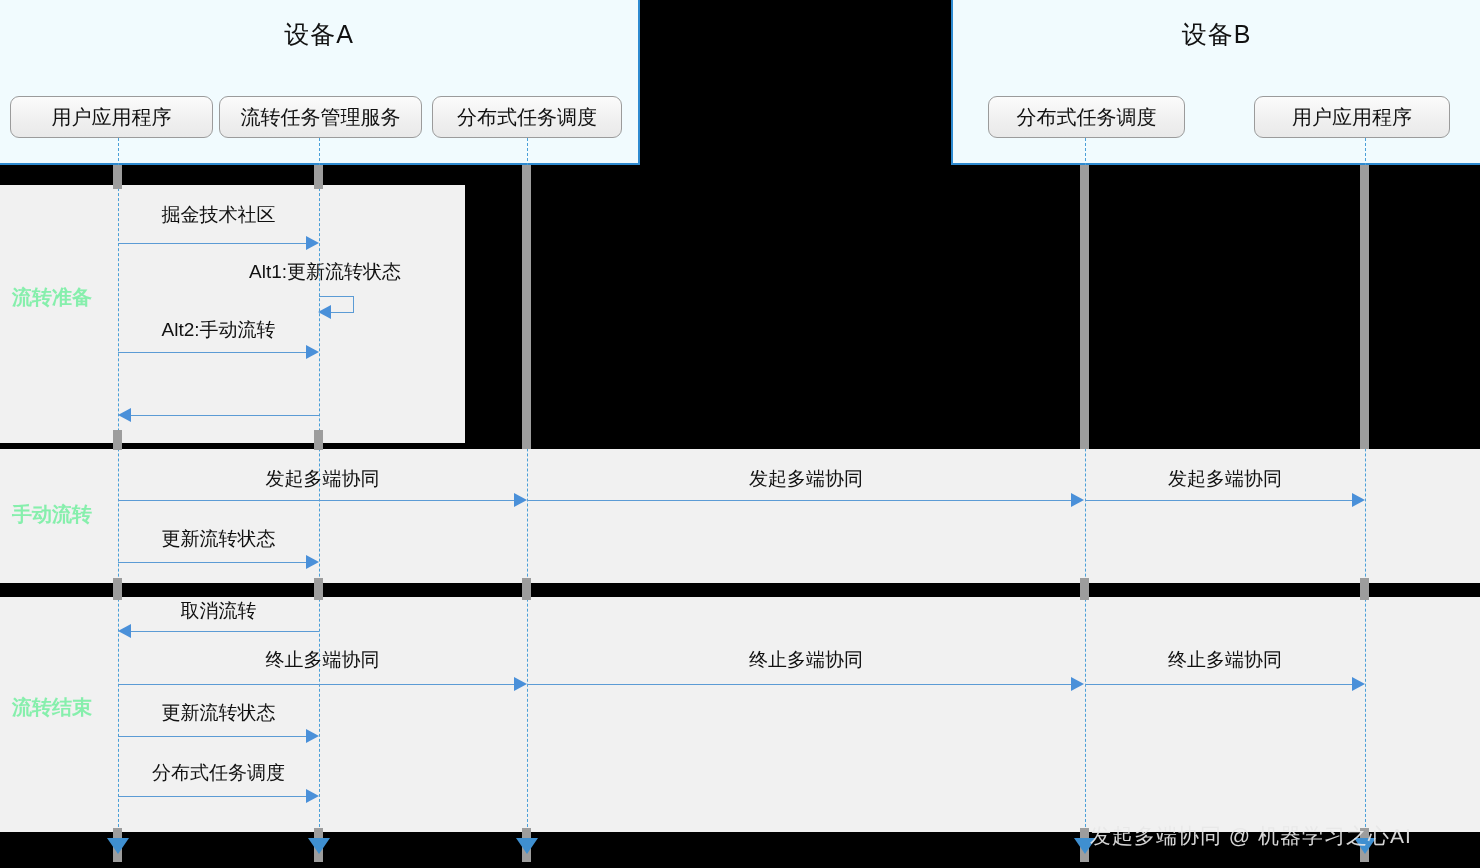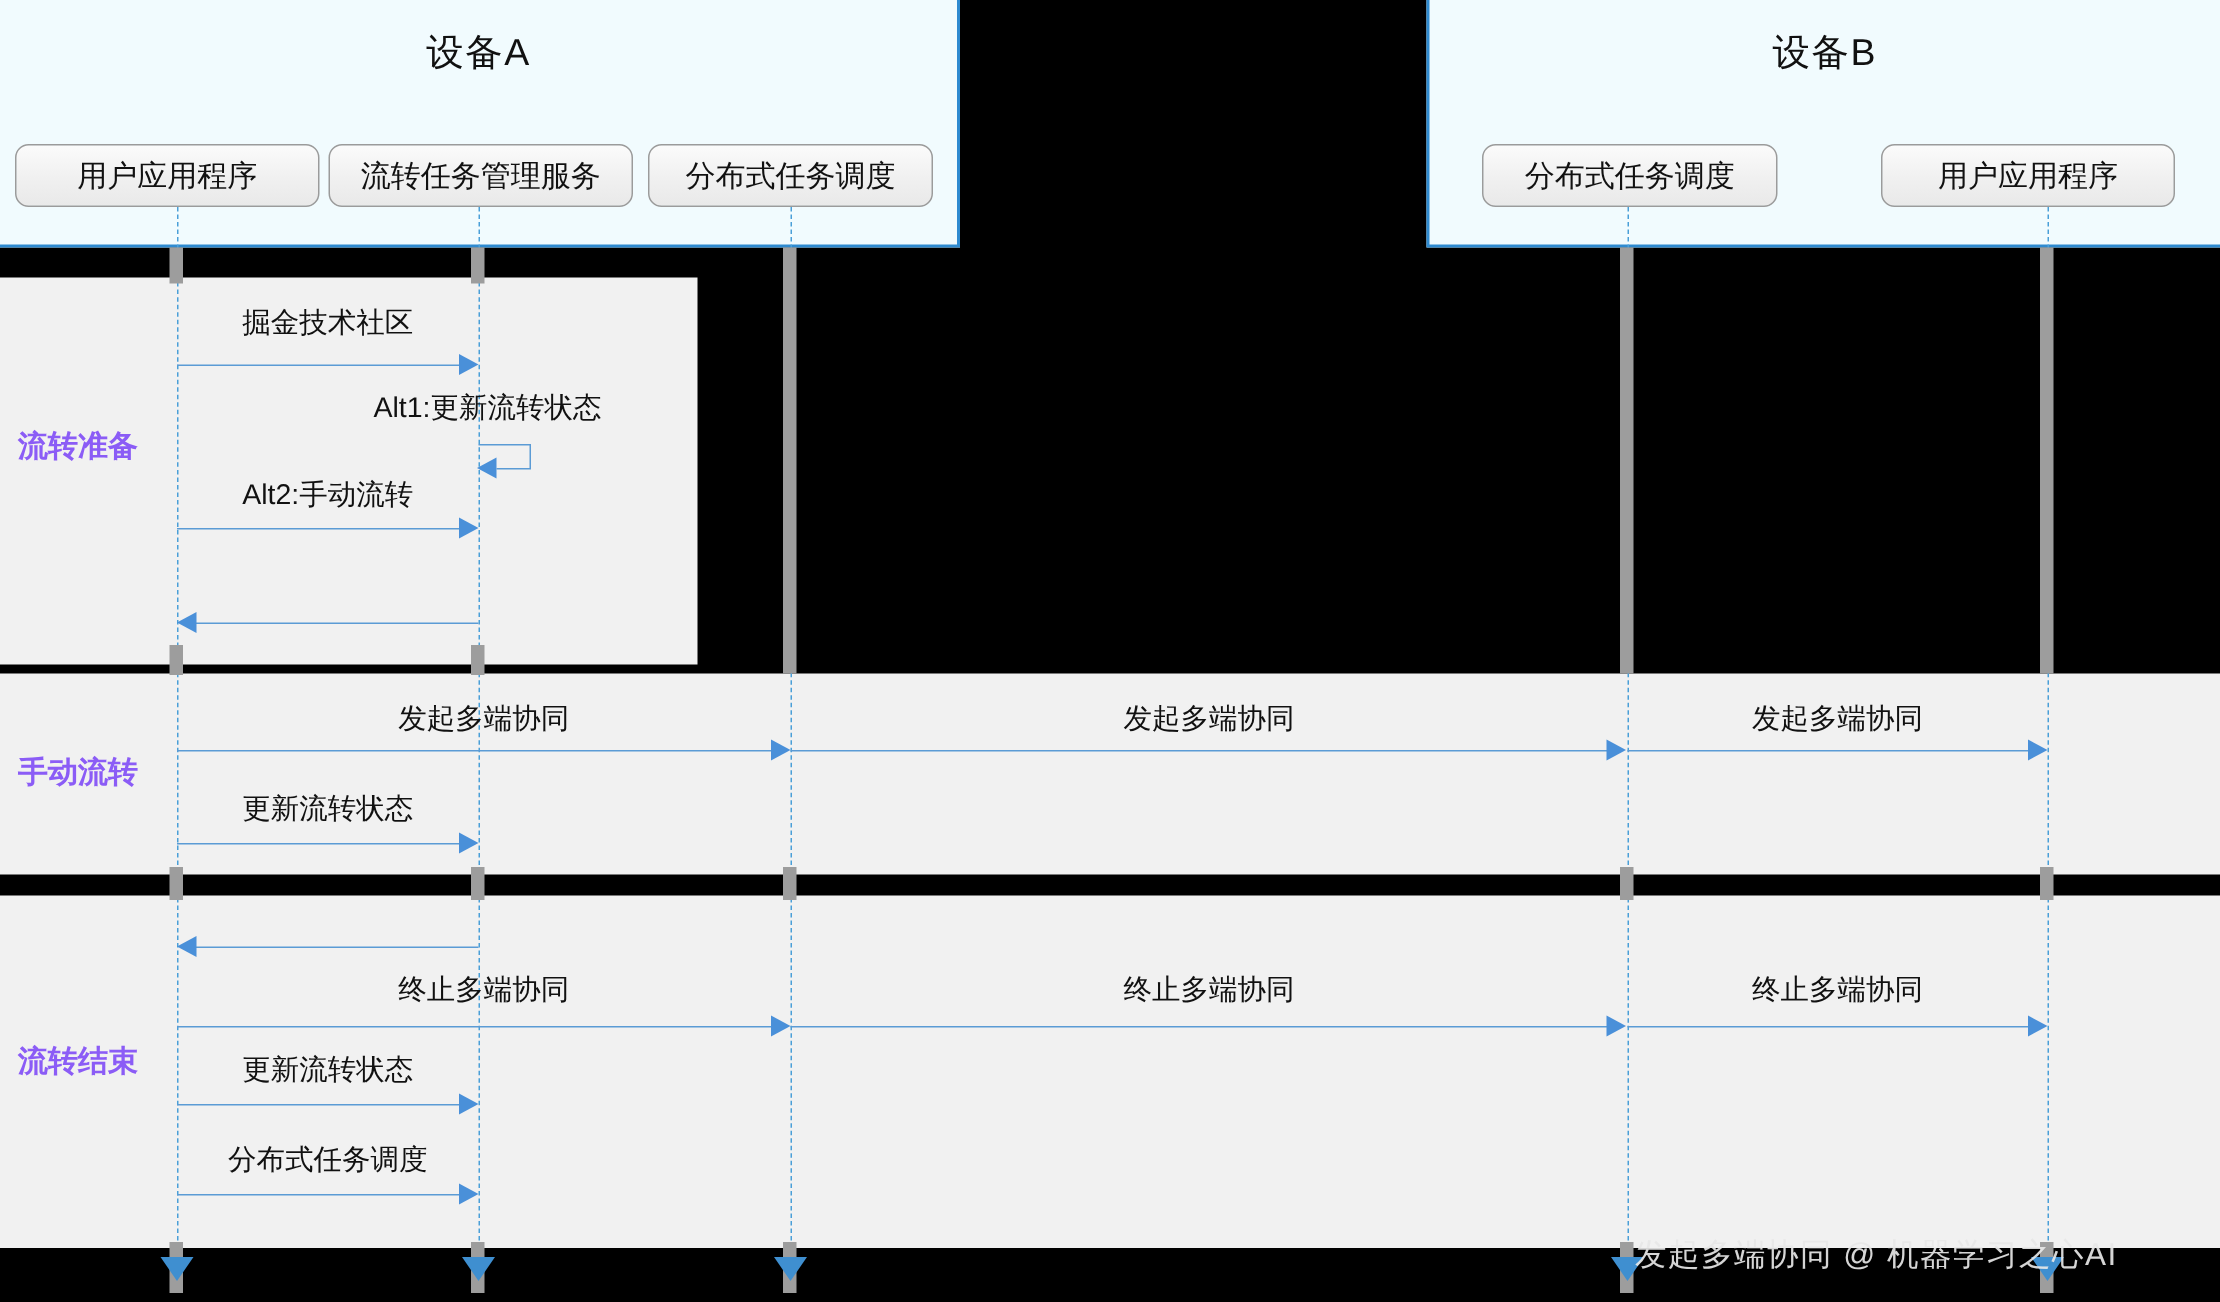--- a/index.html
+++ b/index.html
@@ -37,21 +37,21 @@
     font-size:20px;color:#111;
     white-space:nowrap;
   }
 
   
   .band{position:absolute;background:#f1f1f1;}
   .band-label{
     position:absolute;
     font-size:20px;
     font-weight:bold;
-    color:#8b5cf6;
+    color:#86efac;
     white-space:nowrap;
   }
 
   
   .lifeline{
     position:absolute;
     width:0;
     border-left:1.5px dashed #4a9fd8;
   }
   .activation{
@@ -211,20 +211,21 @@
   <div class="arrow-r" style="left:1071px;top:493px;"></div>
 
   <div class="msg-label" style="left:1085px;top:466px;width:280px;">发起多端协同</div>
   <div class="msg-line" style="left:1085px;top:500px;width:268px;"></div>
   <div class="arrow-r" style="left:1352px;top:493px;"></div>
 
   <div class="msg-label" style="left:118px;top:526px;width:201px;">更新流转状态</div>
   <div class="msg-line" style="left:118px;top:562px;width:190px;"></div>
   <div class="arrow-r" style="left:306px;top:555px;"></div>
 
+  <div class="msg-label" style="left:118px;top:598px;width:201px;">取消流转</div>
   <div class="msg-line" style="left:130px;top:631px;width:189px;"></div>
   <div class="arrow-l" style="left:118px;top:624px;"></div>
 
   <div class="msg-label" style="left:118px;top:647px;width:409px;">终止多端协同</div>
   <div class="msg-line" style="left:118px;top:684px;width:397px;"></div>
   <div class="arrow-r" style="left:514px;top:677px;"></div>
 
   <div class="msg-label" style="left:527px;top:647px;width:558px;">终止多端协同</div>
   <div class="msg-line" style="left:527px;top:684px;width:545px;"></div>
   <div class="arrow-r" style="left:1071px;top:677px;"></div>

